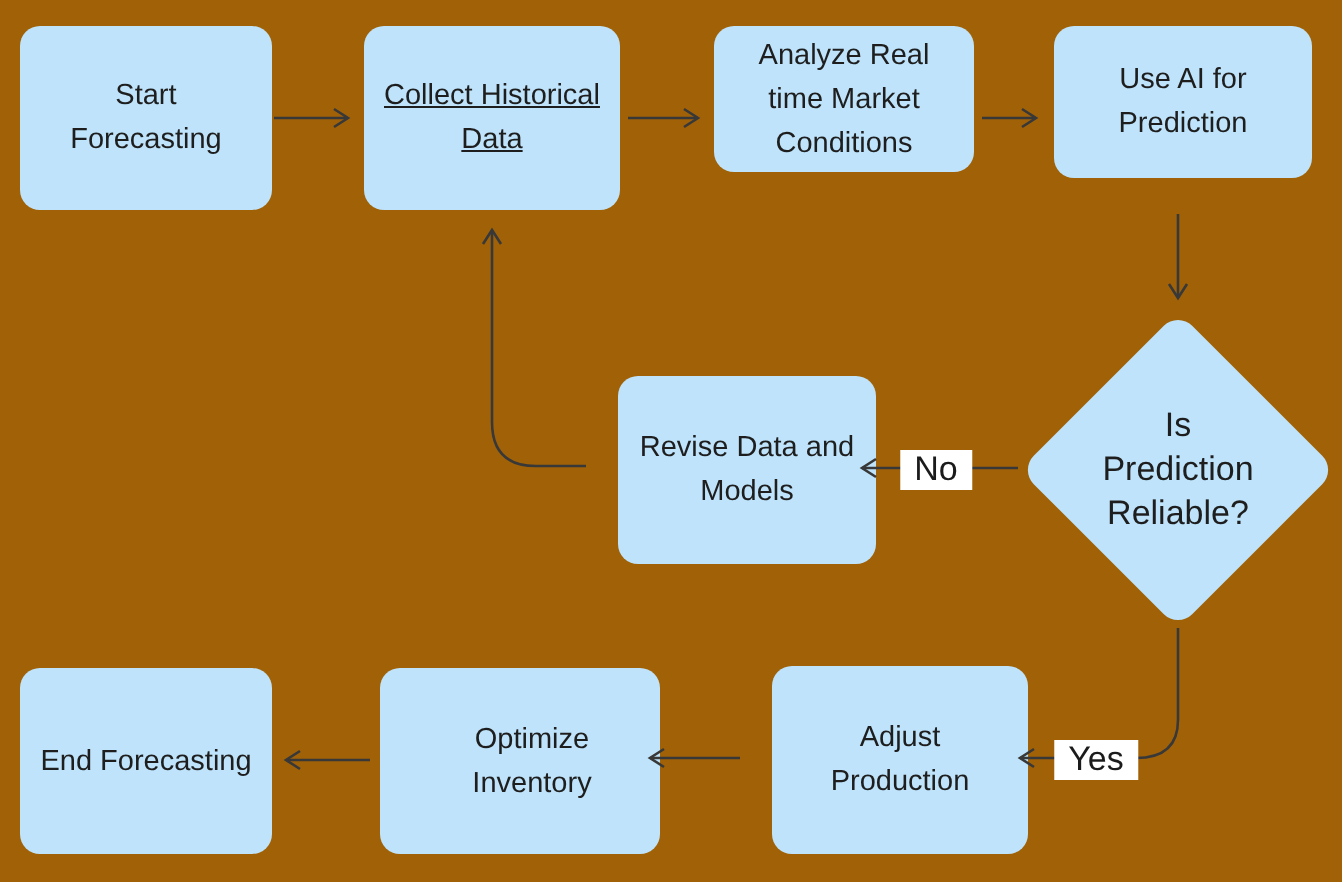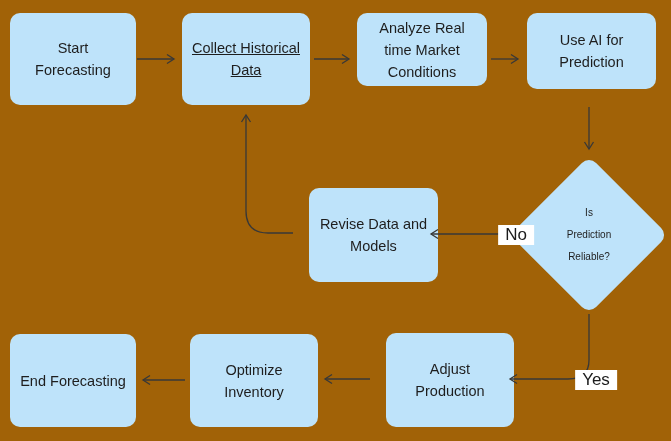--- a/index.html
+++ b/index.html
@@ -28,21 +28,21 @@
     line-height: 22px;
     white-space: pre-line;
     z-index: 1;
   }
   .node-start    { left: 10px;  top: 13px;  width: 126px; height: 92px; }
   .node-collect  { left: 182px; top: 13px;  width: 128px; height: 92px; text-decoration: underline; }
   .node-analyze  { left: 357px; top: 13px;  width: 130px; height: 73px; }
   .node-useai    { left: 527px; top: 13px;  width: 129px; height: 76px; }
   .node-revise   { left: 309px; top: 188px; width: 129px; height: 94px; }
   .node-adjust   { left: 374px; top: 333px; width: 128px; height: 94px; margin-left: 12px; }
-  .node-optimize { left: 190px; top: 334px; width: 128px; height: 93px; }
+  .node-optimize { left: 190px; top: 334px; width: 128px; height: 93px; padding-left: 12px; }
   .node-end      { left: 10px;  top: 334px; width: 126px; height: 93px; }
   .diamond-shape {
     position: absolute;
     left: 533px;
     top: 179px;
     width: 112px;
     height: 112px;
     background: #BEE3FA;
     border-radius: 10px;
     transform: rotate(45deg);
@@ -52,21 +52,21 @@
     position: absolute;
     left: 519px;
     top: 190px;
     width: 140px;
     height: 90px;
     display: flex;
     align-items: center;
     justify-content: center;
     text-align: center;
     color: #1e1e1e;
-    font-size: 10px;
+    font-size: 17px;
     line-height: 22px;
     white-space: pre-line;
     z-index: 2;
   }
   svg.edges {
     position: absolute;
     left: 0;
     top: 0;
     width: 671px;
     height: 441px;
@@ -80,21 +80,20 @@
   }
   .edge-label {
     position: absolute;
     transform: translate(-50%, -50%);
     background: #ffffff;
     color: #1b1b1b;
     font-size: 17px;
     line-height: 20px;
     padding: 0 7px;
     z-index: 3;
-    margin-left: 48px;
   }
   .edge-label-no  { left: 468px; top: 235px; }
   .edge-label-yes { left: 548px; top: 380px; }
 </style>
 </head>
 <body>
 
 <div class="canvas">
 
   <div class="node node-start">Start

